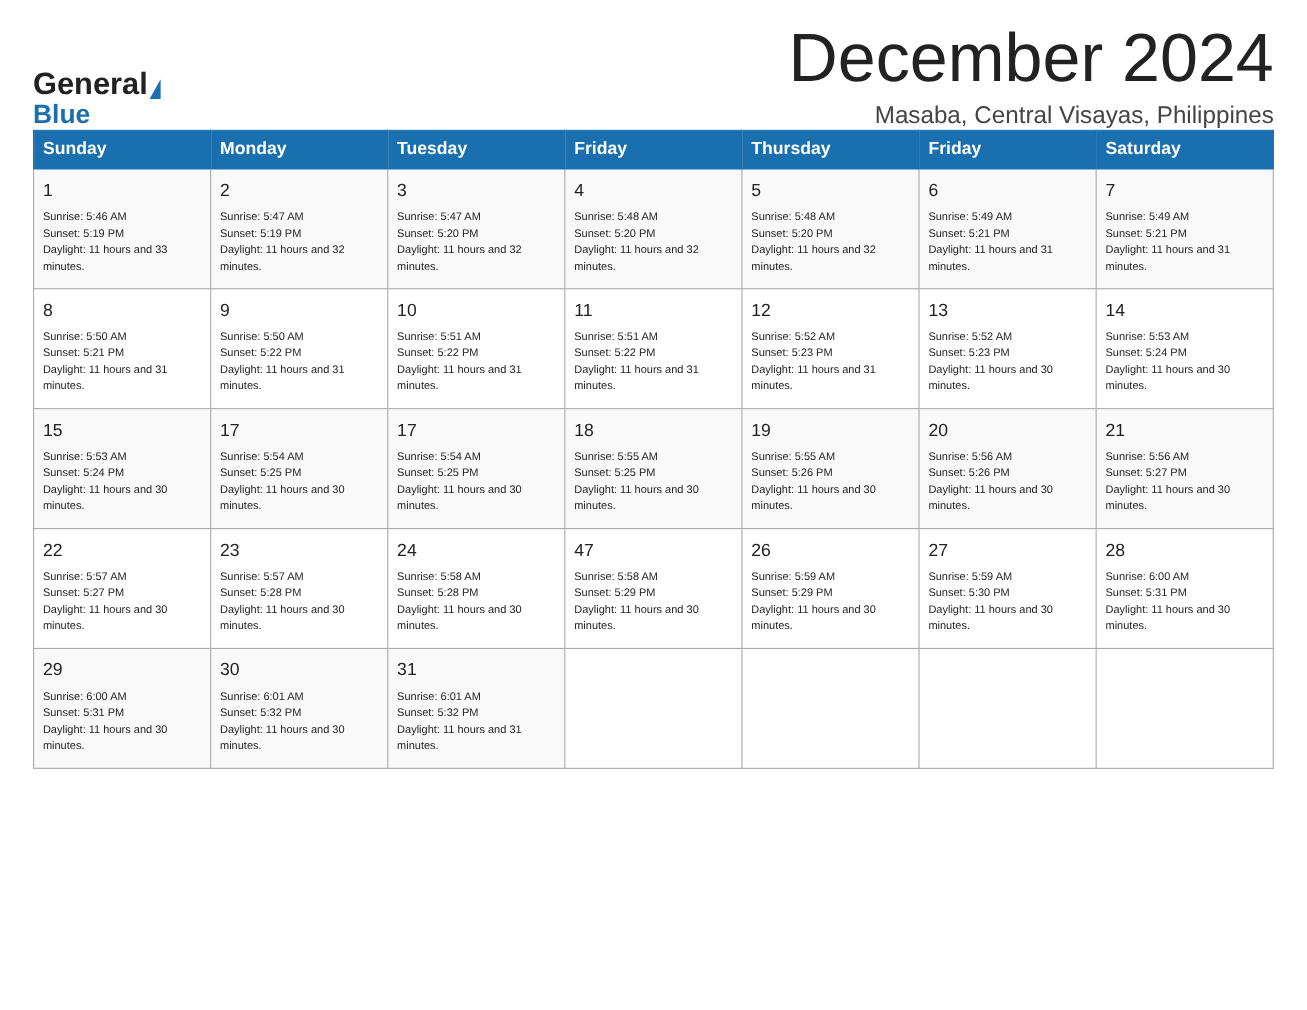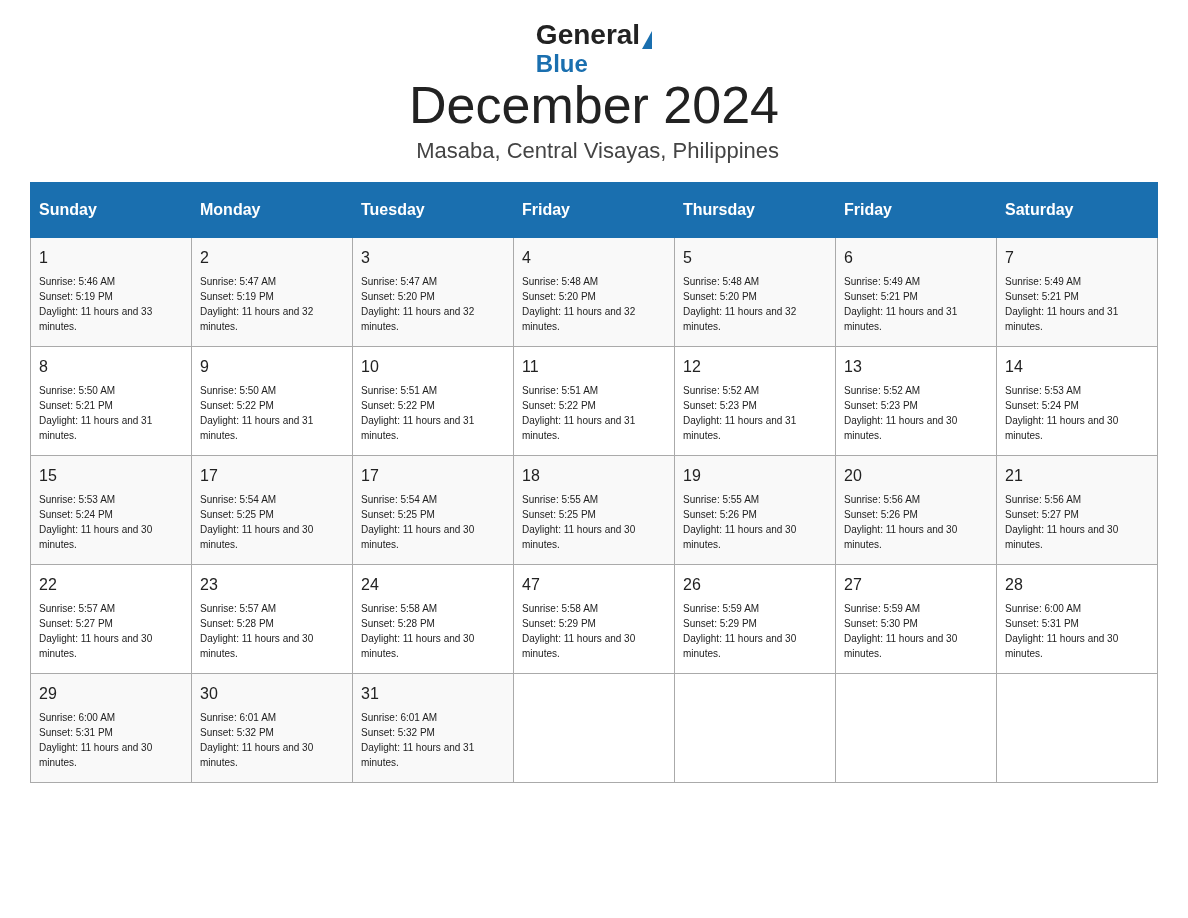--- a/index.html
+++ b/index.html
@@ -7,23 +7,21 @@
       font-family: Arial, sans-serif;
       background: #fff;
       color: #222;
       width: 1188px;
       min-height: 918px;
       padding: 20px 30px;
     }
     .header {
       display: flex;
       justify-content: space-between;
-      align-items: center;
-      margin-bottom: 18px;
-      flex-direction: column;
+      align-items: flex-end;
     }
     .logo {
       display: flex;
       flex-direction: column;
       line-height: 1.1;
     }
     .logo-general {
       font-size: 28px;
       font-weight: bold;
       color: #222;
@@ -39,41 +37,41 @@
       height: 0;
       border-left: 10px solid transparent;
       border-bottom: 18px solid #1a6faf;
       margin-left: 2px;
       vertical-align: middle;
     }
     .title-block {
       text-align: right;
     }
     .month-title {
-      font-size: 52px;
+      font-size: 62px;
       font-weight: normal;
       color: #222;
       line-height: 1.1;
     }
     .location-title {
       font-size: 22px;
       color: #444;
       margin-top: 4px;
     }
     table {
       width: 100%;
       border-collapse: collapse;
       table-layout: fixed;
     }
     thead tr th {
       background: #1a6faf;
       color: #fff;
       font-size: 16px;
       font-weight: bold;
-      padding: 18px 8px;
+      padding: 8px 8px;
       text-align: left;
       border: 1px solid #1a6faf;
     }
     tbody tr td {
       vertical-align: top;
       padding: 8px 8px 12px 8px;
       border: 1px solid #aaa;
       font-size: 13px;
       color: #222;
       min-height: 100px;

